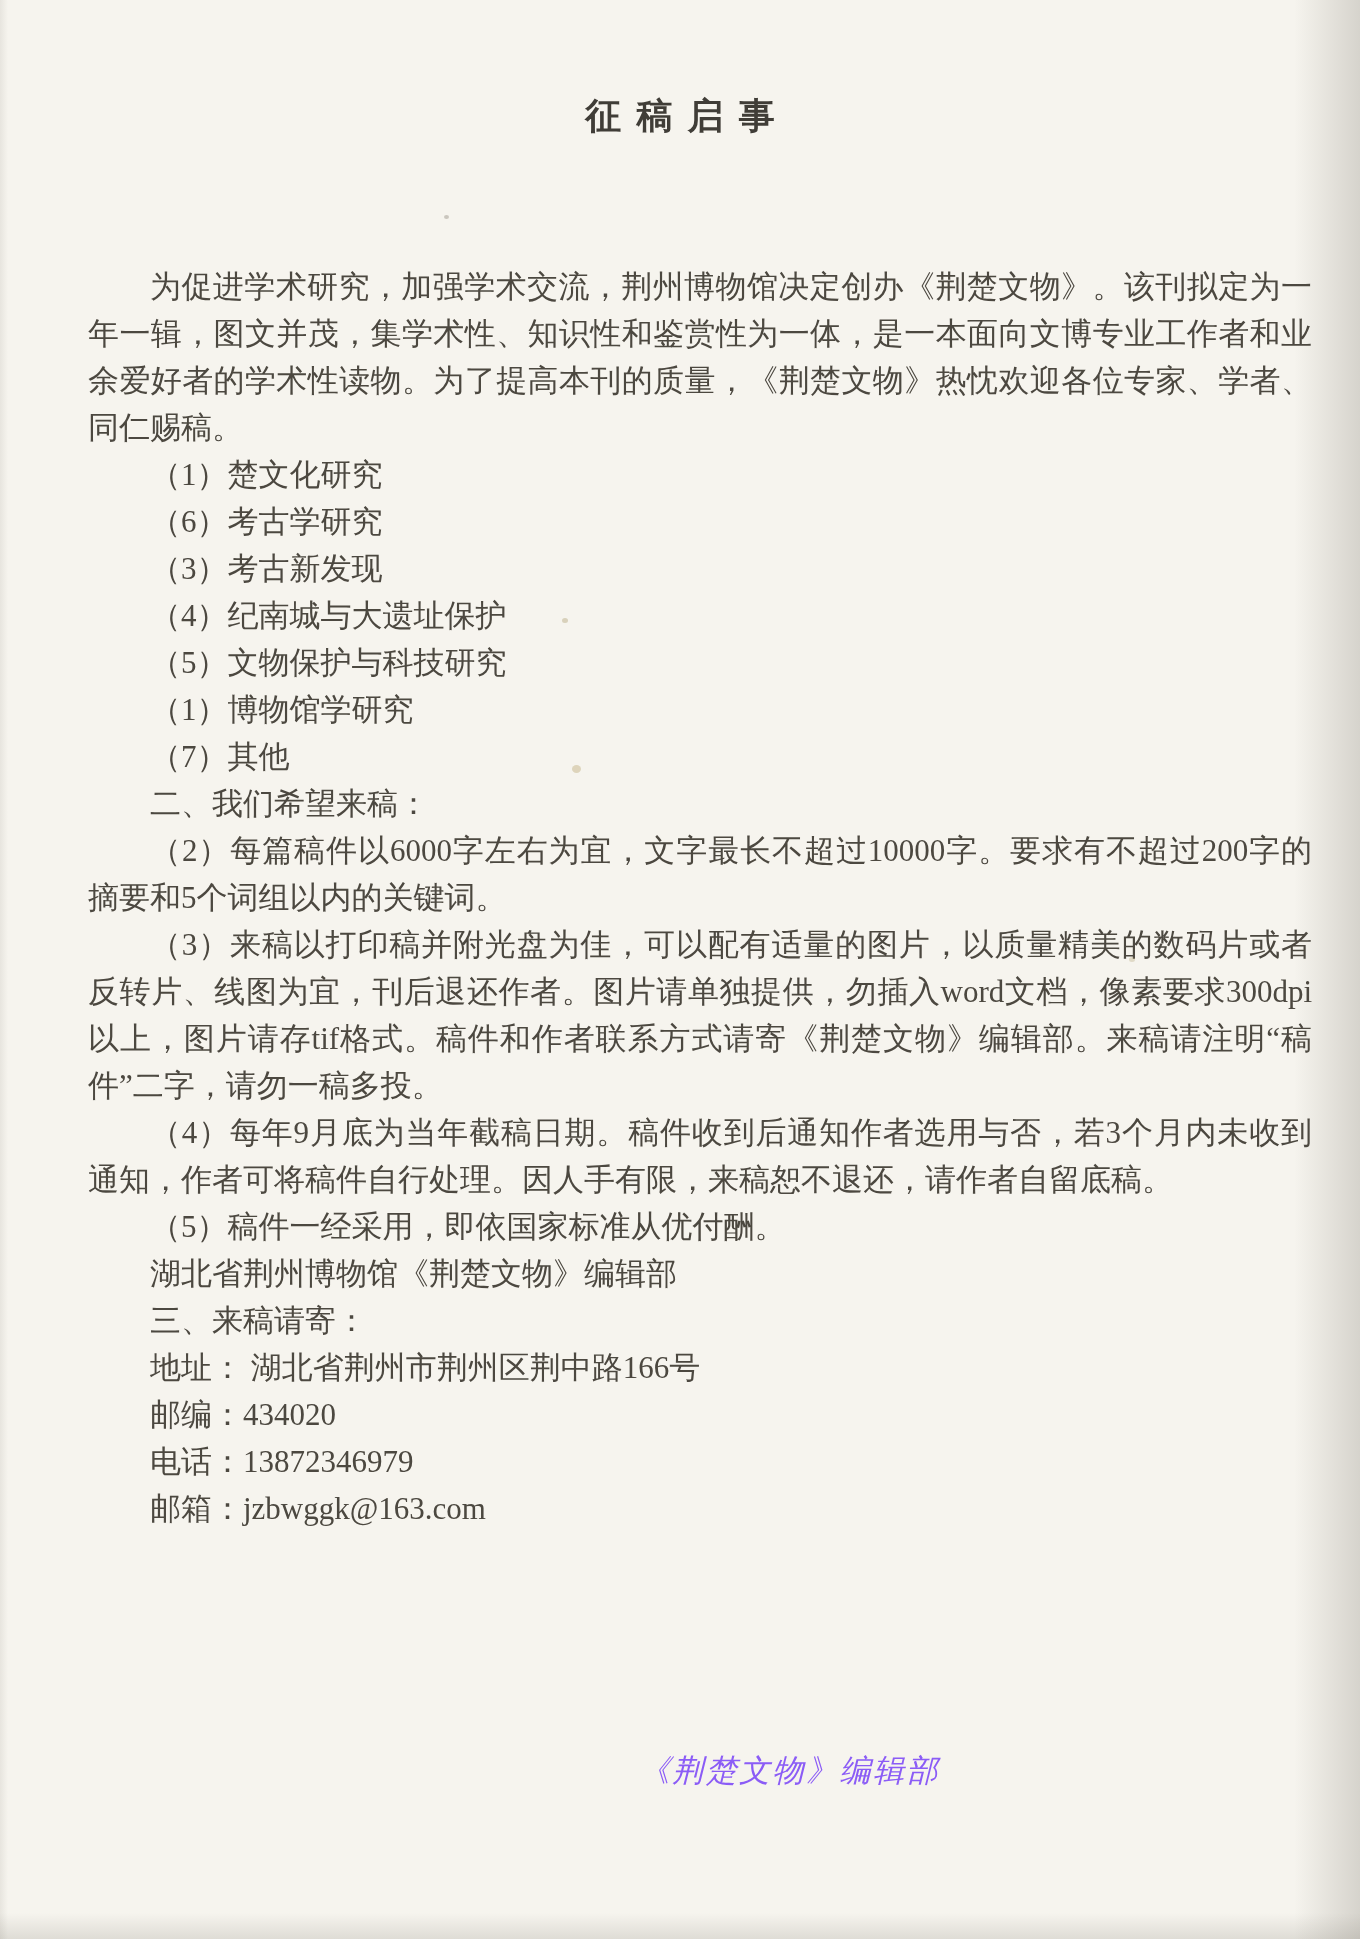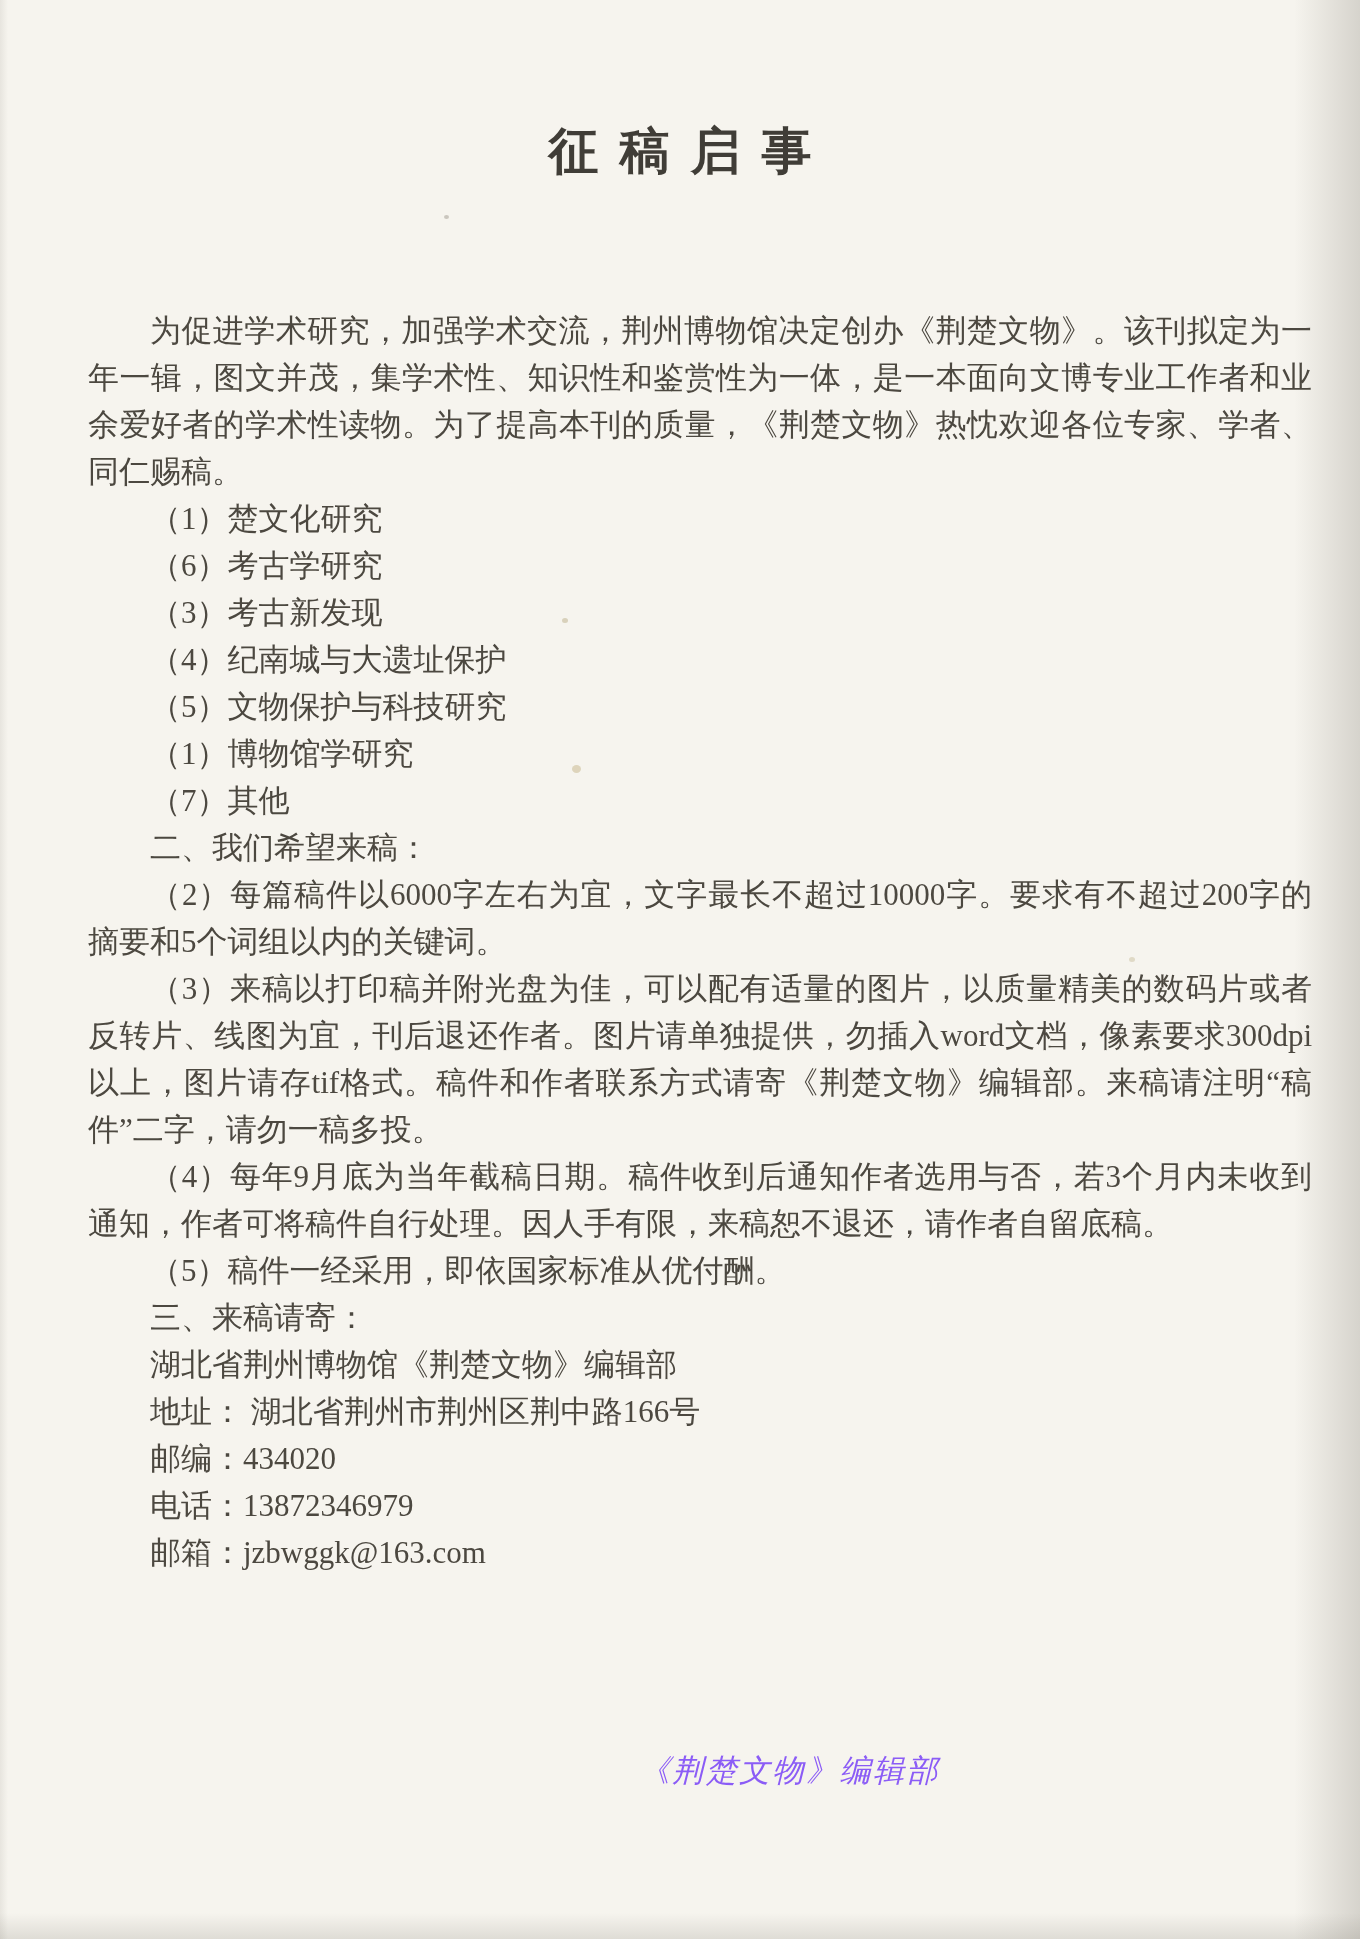--- a/index.html
+++ b/index.html
@@ -24,23 +24,23 @@
     background: linear-gradient(to bottom, rgba(100,95,85,0), rgba(100,95,85,0.16));
     pointer-events: none;
   }
   .edge-left {
     position: absolute; top: 0; left: 0; width: 8px; height: 100%;
     background: linear-gradient(to left, rgba(100,95,85,0), rgba(100,95,85,0.10));
     pointer-events: none;
   }
   .title {
     margin: 0;
-    padding-top: 118px;
+    padding-top: 92px;
     text-align: center;
-    font-size: 50px;
+    font-size: 36px;
     font-weight: 600;
     letter-spacing: 0.42em;
     text-indent: 0.42em;
     color: #403d37;
   }
   .body {
     margin-top: 122px;
     padding: 0 48px 0 88px;
     font-size: 31px;
     line-height: 47px;
@@ -90,22 +90,22 @@
     <p class="para">（5）文物保护与科技研究</p>
     <p class="para">（1）博物馆学研究</p>
     <p class="para">（7）其他</p>
 
     <p class="para">二、我们希望来稿：</p>
     <p class="para">（2）每篇稿件以6000字左右为宜，文字最长不超过10000字。要求有不超过200字的摘要和5个词组以内的关键词。</p>
     <p class="para">（3）来稿以打印稿并附光盘为佳，可以配有适量的图片，以质量精美的数码片或者反转片、线图为宜，刊后退还作者。图片请单独提供，勿插入word文档，像素要求300dpi以上，图片请存tif格式。稿件和作者联系方式请寄《荆楚文物》编辑部。来稿请注明“稿件”二字，请勿一稿多投。</p>
     <p class="para">（4）每年9月底为当年截稿日期。稿件收到后通知作者选用与否，若3个月内未收到通知，作者可将稿件自行处理。因人手有限，来稿恕不退还，请作者自留底稿。</p>
     <p class="para">（5）稿件一经采用，即依国家标准从优付酬。</p>
 
+    <p class="para">湖北省荆州博物馆《荆楚文物》编辑部</p>
     <p class="para">三、来稿请寄：</p>
-    <p class="para">湖北省荆州博物馆《荆楚文物》编辑部</p>
     <p class="para">地址： 湖北省荆州市荆州区荆中路166号</p>
     <p class="para">邮编：434020</p>
     <p class="para">电话：13872346979</p>
     <p class="para">邮箱：jzbwggk@163.com</p>
   </div>
 
   <div class="signature">《荆楚文物》编辑部</div>
 
   <div class="speck speck-1"></div>
   <div class="speck speck-2"></div>

